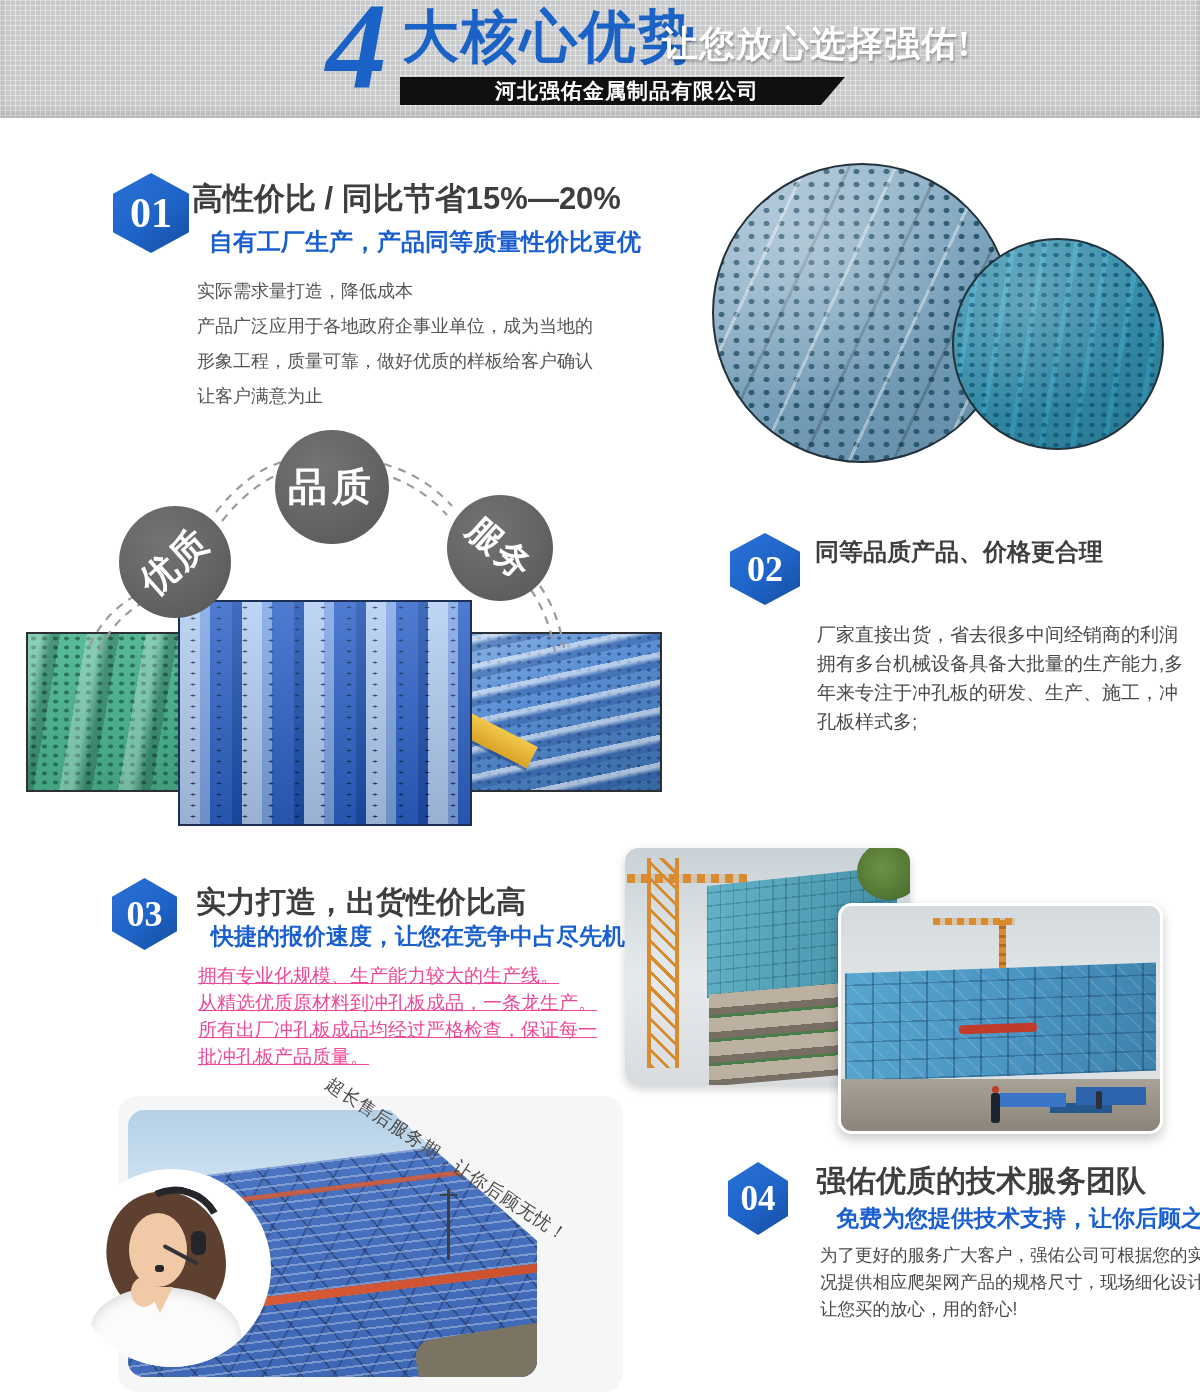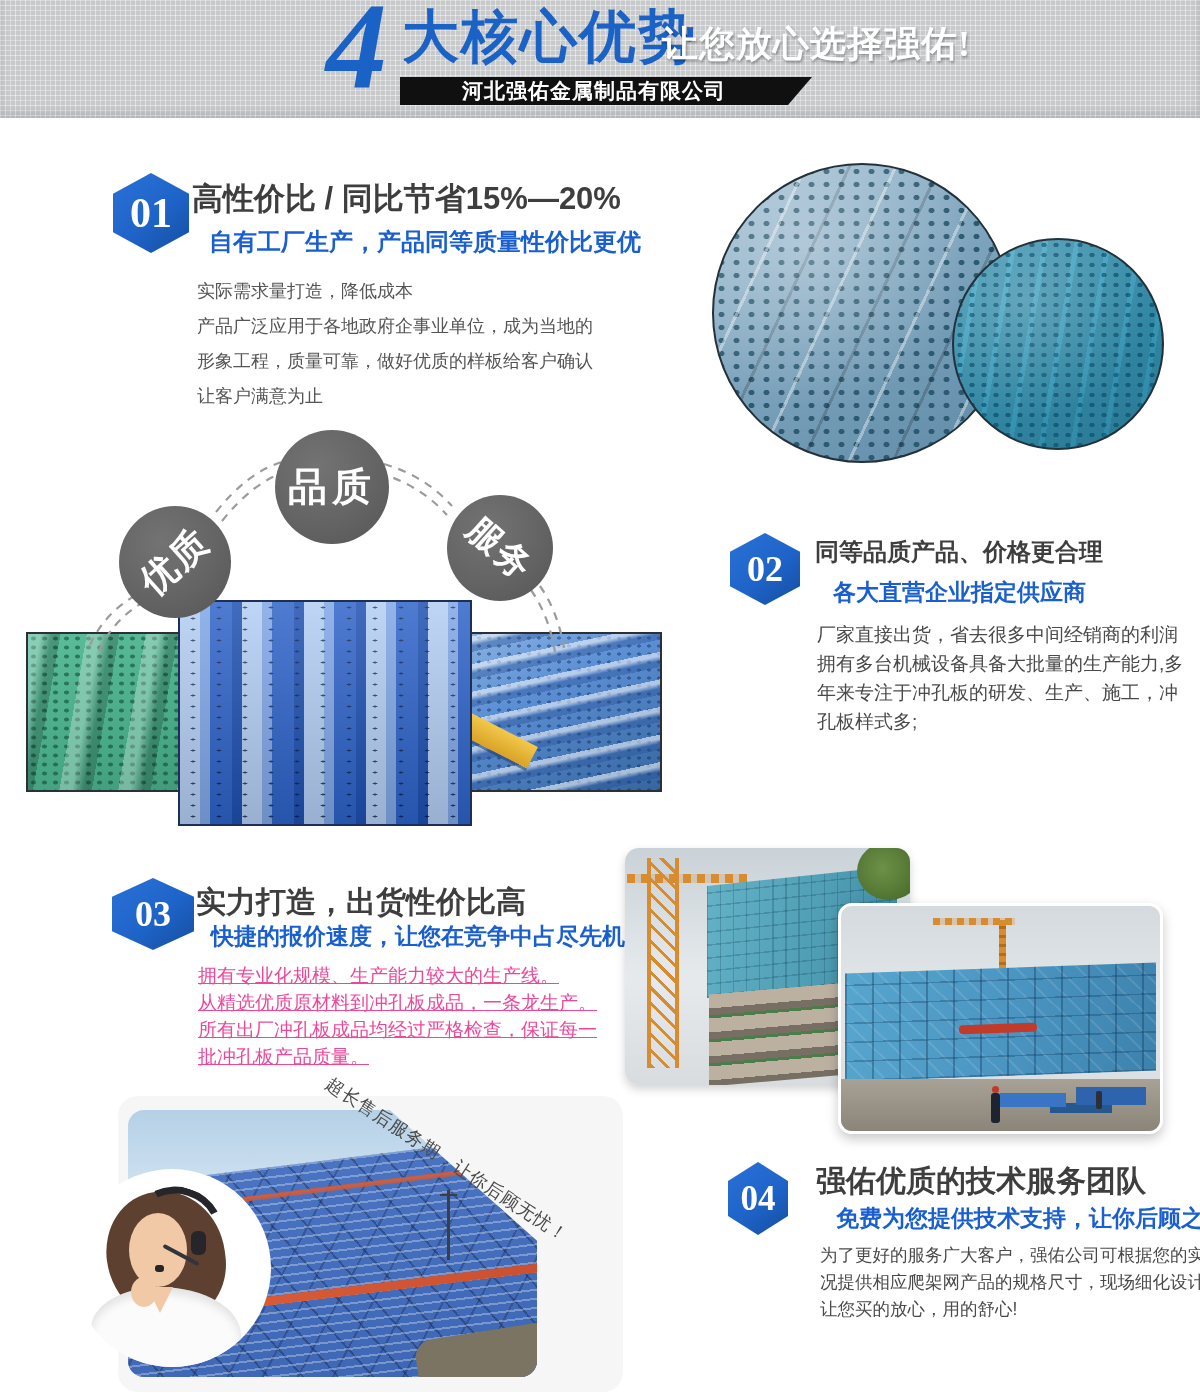--- a/index.html
+++ b/index.html
@@ -18,32 +18,32 @@
     box-shadow:inset 0 -6px 8px rgba(0,0,0,.10);}
   .big-numeral{position:absolute;left:326px;top:-14px;font-family:"Liberation Serif",serif;
     font-size:122px;font-weight:bold;font-style:italic;color:#1b62c6;line-height:1;}
   .header-title{position:absolute;left:402px;top:8px;font-family:"Liberation Serif",serif;
     font-size:57px;font-weight:bold;color:#1b62c6;letter-spacing:2px;line-height:1;}
   .header-slogan{position:absolute;left:662px;top:26px;font-family:"Liberation Serif",serif;
     font-size:36px;font-weight:bold;color:#ffffff;letter-spacing:1px;line-height:1;
     text-shadow:1px 2px 3px rgba(0,0,0,.35);}
   .company-ribbon{position:absolute;left:400px;top:77px;width:412px;height:28px;background:#101010;
     clip-path:polygon(0 0,100% 0,calc(100% - 24px) 100%,0 100%);
-    display:flex;align-items:center;justify-content:center;}
+    display:flex;align-items:center;justify-content:center;padding-left:33px;}
   .company-ribbon span{color:#fff;font-size:21px;font-weight:bold;letter-spacing:1px;
     transform:translateX(-12px);}
 
   
   .hex{position:absolute;display:flex;align-items:center;justify-content:center;
     background:linear-gradient(140deg,#2a72d8 0%,#1e63c8 55%,#154f9f 100%);
     clip-path:polygon(50% 0%,100% 26%,100% 74%,50% 100%,0% 74%,0% 26%);}
   .hex span{color:#fff;font-family:"Liberation Serif",serif;font-weight:bold;}
   .hex-01{left:113px;top:173px;width:76px;height:80px;}  .hex-01 span{font-size:42px;}
   .hex-02{left:730px;top:533px;width:70px;height:72px;}  .hex-02 span{font-size:36px;}
-  .hex-03{left:112px;top:878px;width:82px;height:72px;}  .hex-03 span{font-size:36px;}
+  .hex-03{left:112px;top:878px;width:65px;height:72px;}  .hex-03 span{font-size:36px;}
   .hex-04{left:728px;top:1162px;width:60px;height:73px;} .hex-04 span{font-size:35px;}
 
   
   .adv-title{position:absolute;color:#3e3e3e;font-weight:bold;line-height:1.1;white-space:nowrap;}
   .adv-sub{position:absolute;color:#1a5fd0;font-weight:bold;font-family:"Liberation Serif",serif;
     white-space:nowrap;margin-left:16px;}
   .adv-body{position:absolute;color:#555;}
   .adv-body div{white-space:nowrap;}
 
   .t01{left:192px;top:182px;font-size:31px;}
@@ -261,21 +261,20 @@
   <div class="panel-photo pp-green"></div>
   <div class="panel-photo pp-stack">
     <div class="yellow-beam"></div>
   </div>
   <div class="panel-photo pp-folds"></div>
 
   <div class="hex hex-02">
     <span>02</span>
   </div>
   <div class="adv-title t02">同等品质产品、价格更合理</div>
-  <div class="adv-sub s02">各大直营企业指定供应商</div>
   <div class="adv-body b02">
     <div>厂家直接出货，省去很多中间经销商的利润</div>
     <div>拥有多台机械设备具备大批量的生产能力,多</div>
     <div>年来专注于冲孔板的研发、生产、施工，冲</div>
     <div>孔板样式多;</div>
   </div>
 
   <div class="hex hex-03">
     <span>03</span>
   </div>

